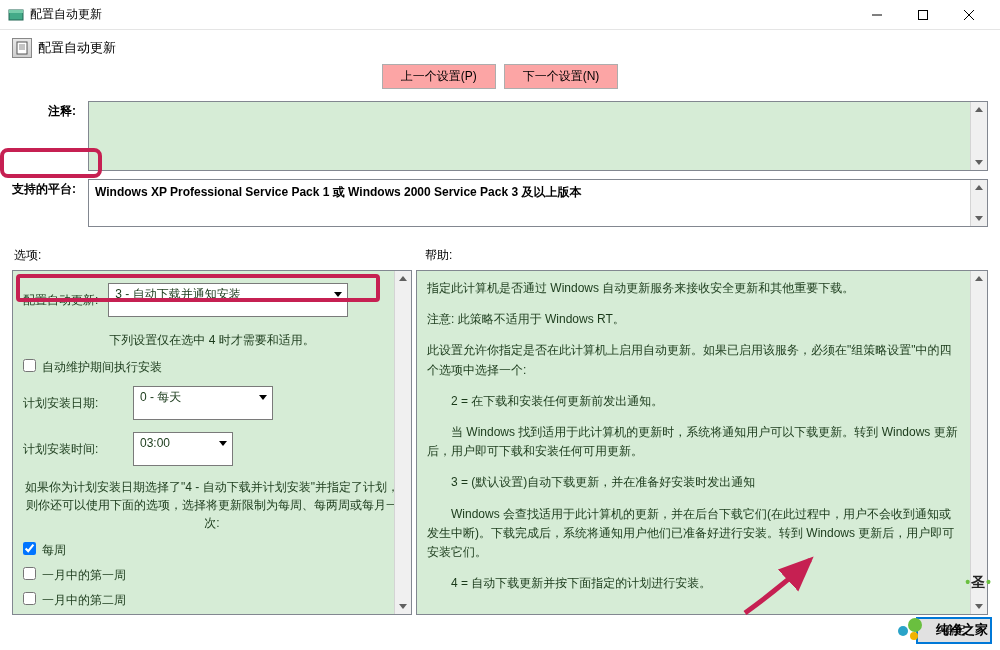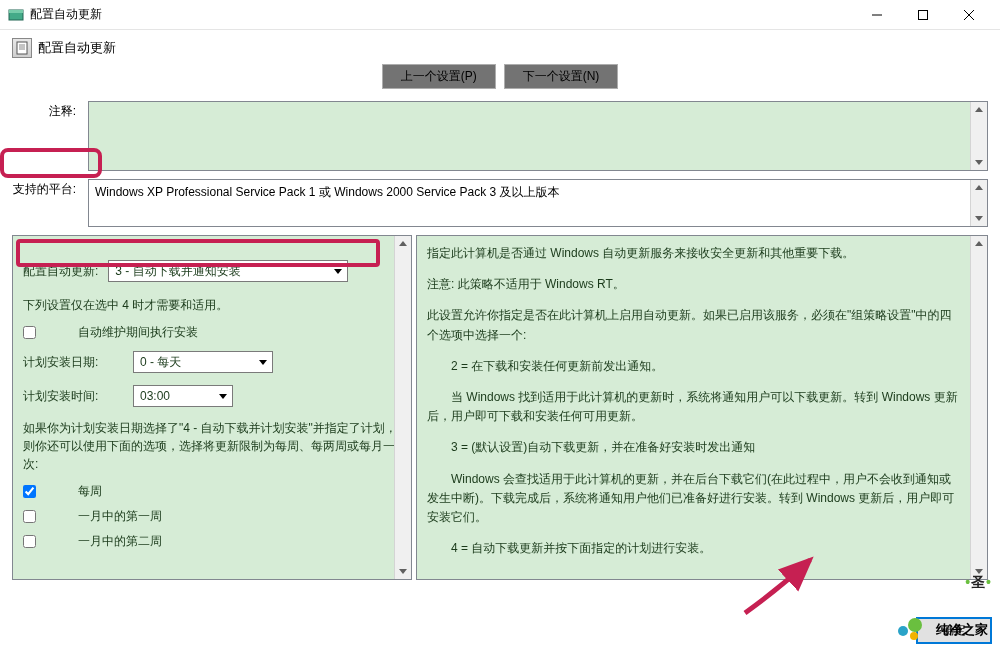--- a/index.html
+++ b/index.html
@@ -17,34 +17,34 @@
 
 .content { padding: 8px 12px; position: relative; }
 
 
 .subtitle-row { display: flex; align-items: center; margin-bottom: 4px; }
 .subtitle-row .doc-icon { width: 20px; height: 20px; margin-right: 6px; display:inline-flex; align-items:center; justify-content:center; border:1px solid #888; background:linear-gradient(#e8e8e8,#cfcfcf); }
 .subtitle-row .txt { font-size: 13px; }
 
 
 .nav-btns { display: flex; justify-content: center; gap: 8px; margin: 6px 0 12px; }
-.nav-btns button { padding: 3px 18px; font-size: 12px; border: 1px solid #adadad; background: #737373; }
+.nav-btns button { padding: 3px 18px; font-size: 12px; border: 1px solid #adadad; background: #fca5a5; }
 
 
 .upper-area { display: flex; }
 .radios { width: 160px; padding-left: 8px; }
 .radio-row { display: flex; align-items: center; padding: 4px 0; font-size: 12px; }
 .radio-row input { margin-right: 4px; }
 
 
 .highlight1 { position: absolute; left: 0px; top: 118px; width: 102px; height: 30px; border: 4px solid #c62052; border-radius: 8px; pointer-events: none; z-index:10;}
 
 
 .right-col { flex: 1; }
-.row-grid { display: grid; grid-template-columns: 70px 1fr; gap: 6px; margin-bottom: 8px; align-items: start; }
+.row-grid { display: grid; grid-template-columns: 70px 1fr; gap: 6px; margin-bottom: 8px; align-items: start; font-weight: bold; }
 .row-grid .lbl { font-size: 12px; text-align: right; padding-right: 6px; padding-top:2px;}
 .comment-box { border: 1px solid #828790; background: #d6ecd6; height: 70px; position: relative; }
 .platform-box { border: 1px solid #828790; background: #fff; height: 48px; padding: 4px 6px; font-size: 12px; position:relative;}
 .scrollbar-v { position: absolute; right: 0; top: 0; bottom: 0; width: 17px; background: #f0f0f0; border-left: 1px solid #d4d4d4; }
 .scrollbar-v::before, .scrollbar-v::after { content: ''; position: absolute; left: 4px; width: 0; height: 0; border-left: 4px solid transparent; border-right: 4px solid transparent; }
 .scrollbar-v::before { top: 5px; border-bottom: 5px solid #606060; }
 .scrollbar-v::after { bottom: 5px; border-top: 5px solid #606060; }
 
 
 .section-labels { display: flex; margin-top: 12px; margin-bottom: 6px; }
@@ -55,24 +55,24 @@
 
 .panels { display: flex; gap: 4px; height: 345px; }
 .panel { border: 1px solid #828790; position: relative; }
 .panel-left { width: 400px; background: #d6ecd6; }
 .panel-right { flex: 1; background: #d6ecd6; }
 .panel-inner { padding: 8px 10px; font-size: 12px; color: #1a3a1a; overflow: hidden; height: 100%; position:relative;}
 .panel .scrollbar-v { background: #f0f0f0; }
 
 
 .opt-row { display: flex; align-items: center; padding: 3px 0; font-size: 12px; }
-.opt-text { margin: 6px 0; font-size: 12px; line-height: 1.5; }
-.chk-row { display: flex; align-items: center; padding: 4px 0; font-size: 12px; gap: 36px; }
+.opt-text { margin: 6px 0; font-size: 12px; line-height: 1.5; text-align: center; }
+.chk-row { display: flex; align-items: flex-start; padding: 4px 0; font-size: 12px; }
 .chk-row input { margin-right: 6px; width:13px; height:13px; }
-.dropdown { border: 1px solid #7a7a7a; background: #fff; padding: 2px 20px 2px 6px; font-size: 12px; min-width: 140px; position: relative; display:inline-block; height:22px; line-height:16px;}
+.dropdown { border: 1px solid #7a7a7a; background: #fff; padding: 2px 20px 2px 6px; font-size: 12px; min-width: 140px; position: relative; display:inline-block; height:34px; line-height:16px;}
 .dropdown::after { content: ''; position: absolute; right: 5px; top: 8px; width: 0; height: 0; border-left: 4px solid transparent; border-right: 4px solid transparent; border-top: 5px solid #000; }
 .dropdown.wide { min-width: 240px; }
 
 
 .highlight2 { position: absolute; border: 4px solid #c62052; border-radius: 4px; left: 3px; top: 3px; width: 364px; height: 28px; pointer-events:none; z-index:10;}
 
 
 .panel-right p { margin: 0 0 12px; font-size: 12px; line-height: 1.6; }
 .indent { text-indent: 2em; }
 
@@ -158,28 +158,32 @@
         <div class="platform-box">
           <span>Windows XP Professional Service Pack 1 或 Windows 2000 Service Pack 3 及以上版本</span>
           <div class="scrollbar-v"></div>
         </div>
       </div>
     </div>
   </div>
 
   <div class="highlight1"></div>
 
+  <div class="section-labels">
+    <div class="col col1">选项:</div>
+    <div class="col col2">帮助:</div>
+  </div>
 
   <div class="panels">
 
     <div class="panel panel-left">
       <div class="panel-inner">
         <div class="highlight2"></div>
 
-        <div class="opt-row" style="padding:16px 0 8px;">
+        <div class="opt-row" style="padding:4px 0 8px;">
           <span style="margin-right:10px;">配置自动更新:</span>
           <span class="dropdown wide">
             <span>3 - 自动下载并通知安装</span>
           </span>
         </div>
 
         <div class="opt-text">下列设置仅在选中 4 时才需要和适用。</div>
 
         <label class="chk-row">
           <input type="checkbox" style="">

